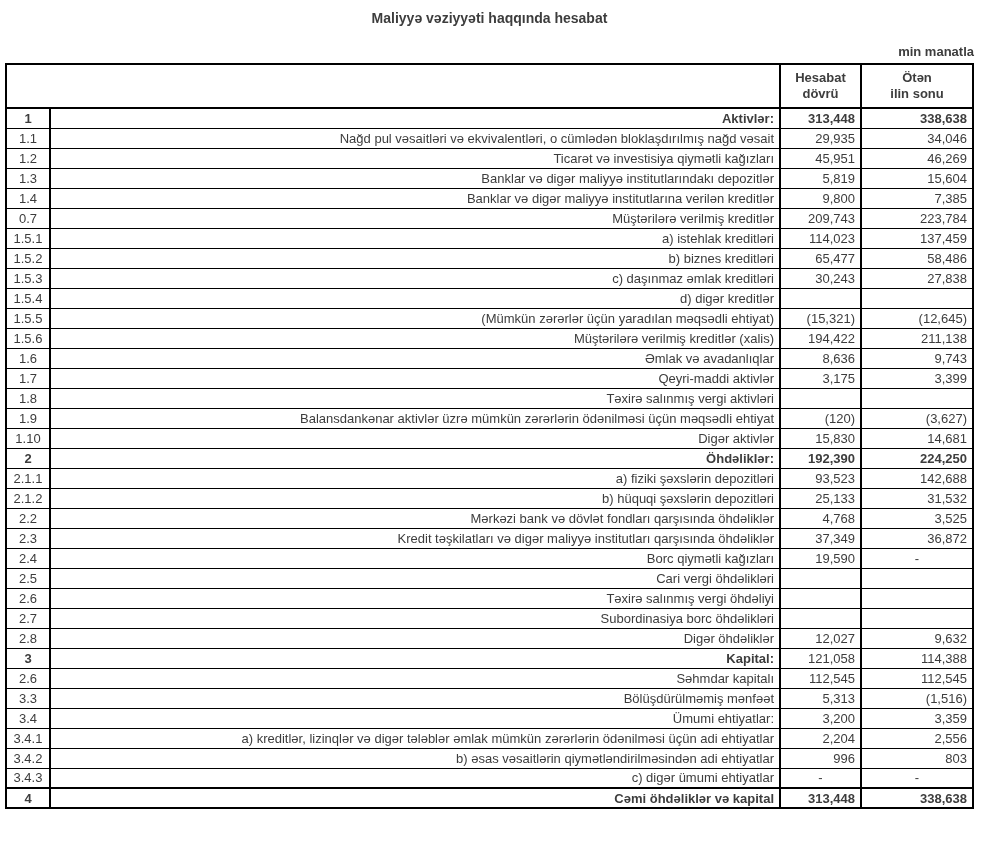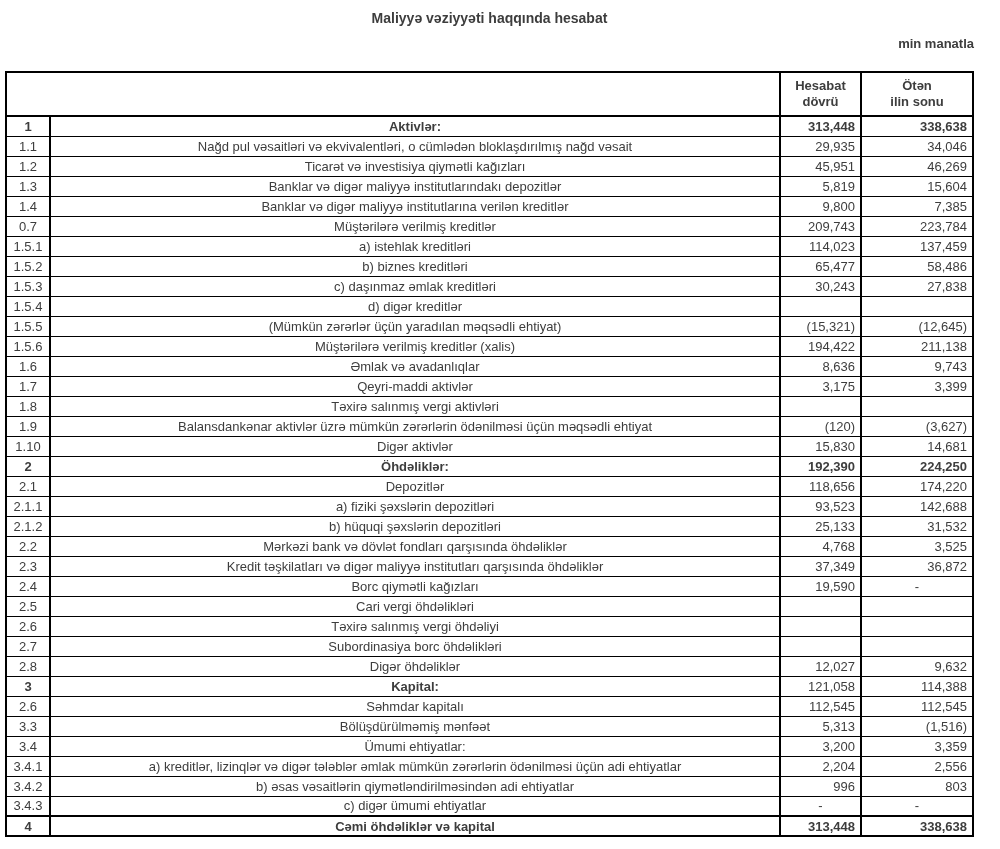--- a/index.html
+++ b/index.html
@@ -12,28 +12,28 @@
   }
   .page {
     width: 1000px;
     height: 849px;
     padding: 8px 26px 6px 5px;
   }
   .title {
     text-align: center;
     font-size: 14px;
     font-weight: bold;
-    margin: 2px 0 10px 0;
+    margin: 2px 0 18px 0;
     color: #3d3d3d;
   }
   .unit-note {
     text-align: right;
     font-size: 13px;
     font-weight: bold;
-    margin: 0 0 20px 0;
+    margin: 0 0 4px 0;
     color: #3d3d3d;
   }
   table.fin {
     width: 100%;
     border-collapse: collapse;
     table-layout: fixed;
     border: 2px solid #000;
   }
   table.fin th,
   table.fin td {
@@ -49,21 +49,21 @@
   table.fin th {
     border-bottom-width: 2px;
     font-weight: bold;
     text-align: center;
     vertical-align: middle;
     white-space: pre-line;
     height: 44px;
     line-height: 16px;
   }
   td.num   { text-align: center; padding: 1px 2px; }
-  td.label { text-align: center; }
+  td.label { text-align: right; }
   td.val   { text-align: right; padding-right: 7px; }
   td.val.dash { text-align: center; }
   tr.bold td { font-weight: bold; }
   tr.bold-label td.num,
   tr.bold-label td.label { font-weight: bold; }
   tr.total td {
     font-weight: bold;
     border-top-width: 2px;
     border-bottom-width: 2px;
   }
@@ -194,26 +194,20 @@
           <td class="val">15,830</td>
           <td class="val">14,681</td>
         </tr>
         <tr class="bold">
           <td class="num">2</td>
           <td class="label">Öhdəliklər:</td>
           <td class="val">192,390</td>
           <td class="val">224,250</td>
         </tr>
         <tr>
-          <td class="num">2.1</td>
-          <td class="label">Depozitlər</td>
-          <td class="val">118,656</td>
-          <td class="val">174,220</td>
-        </tr>
-        <tr>
           <td class="num">2.1.1</td>
           <td class="label">a) fiziki şəxslərin depozitləri</td>
           <td class="val">93,523</td>
           <td class="val">142,688</td>
         </tr>
         <tr>
           <td class="num">2.1.2</td>
           <td class="label">b) hüquqi şəxslərin depozitləri</td>
           <td class="val">25,133</td>
           <td class="val">31,532</td>

